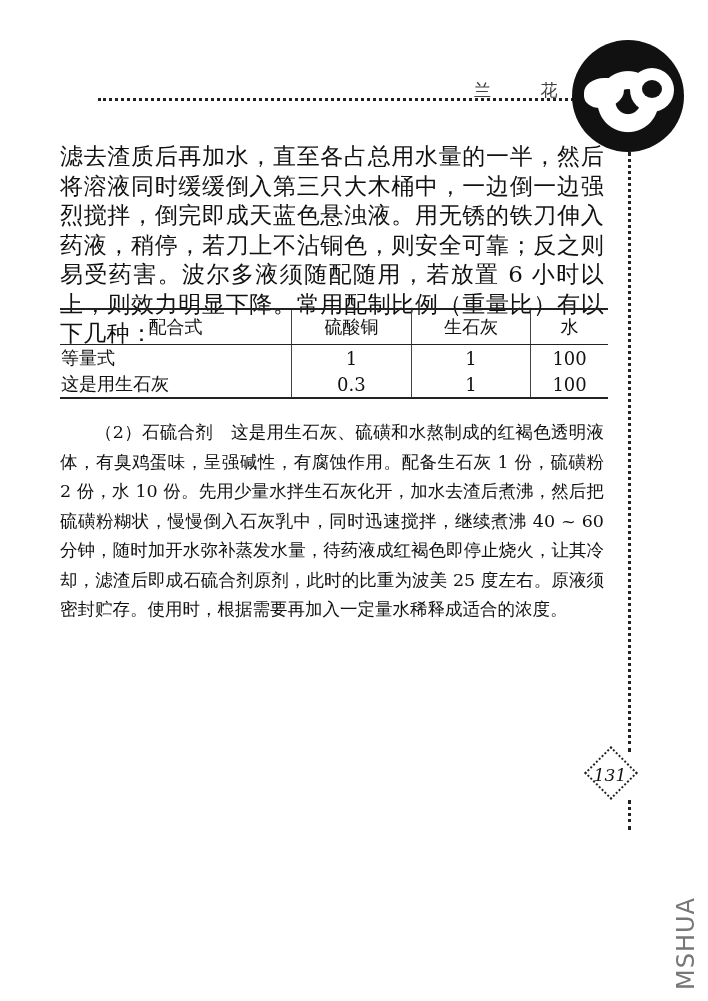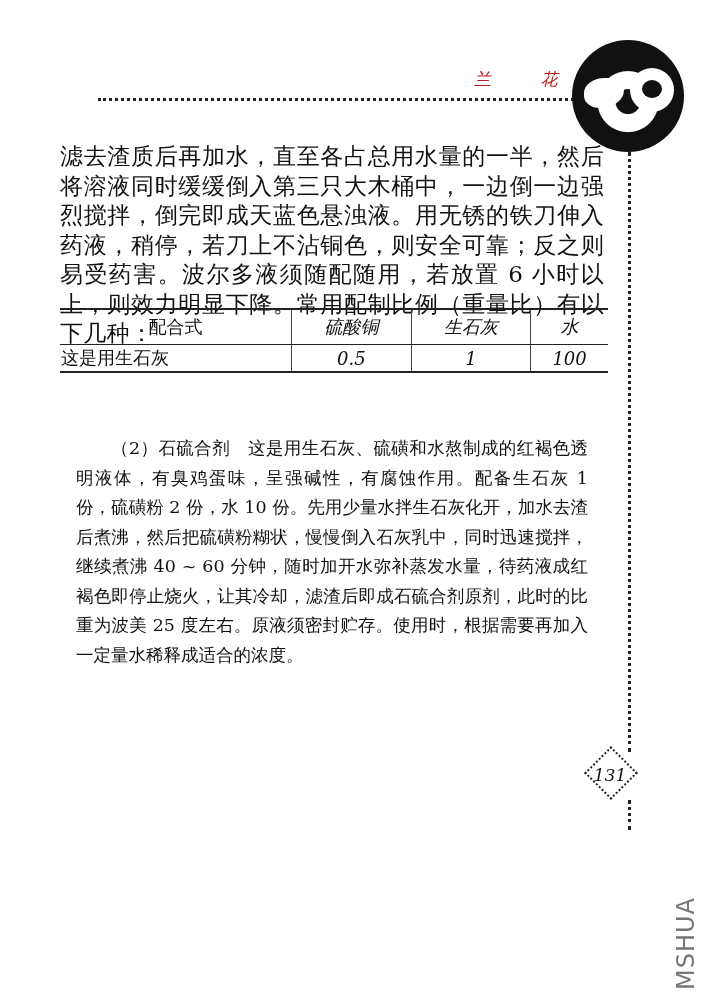--- a/index.html
+++ b/index.html
@@ -1,22 +1,22 @@
 <!DOCTYPE html>
 <html><head>
 <meta charset="utf-8">
 <style>
   html, body { margin: 0; padding: 0; }
   body {
     width: 708px; height: 1001px; background: #fff; position: relative; overflow: hidden;
     font-family: "DejaVu Serif", "Liberation Serif", serif; color: #111;
   }
   .header-title {
-    position: absolute; left: 474px; top: 68px; font-size: 17px; letter-spacing: 22px;
-    font-style: italic; color: #b91c1c;
+    position: absolute; left: 474px; top: 79px; font-size: 17px; letter-spacing: 22px;
+    color: #404040;
   }
   .header-rule {
     position: absolute; left: 98px; top: 98px; width: 476px; height: 0;
     border-top: 3px dotted #222;
   }
   .flower {
     position: absolute; left: 572px; top: 40px; width: 112px; height: 112px; border-radius: 50%;
     background: radial-gradient(circle at 50% 55%, #111 0 12px, #fff 13px 30px, #111 31px);
     overflow: hidden;
   }
@@ -47,21 +47,21 @@
   .body-text p { margin: 0; }
   .indent { text-indent: 2em; }
   table.mix {
     position: absolute; left: 60px; top: 308px; width: 548px; border-collapse: collapse;
     font-size: 18px;
   }
   table.mix th { font-weight: normal; height: 32px; border-top: 2px solid #222; border-bottom: 1px solid #222; }
   table.mix td { height: 20px; text-align: center; }
   table.mix td:first-child { text-align: left; }
   table.mix tr:last-child td { border-bottom: 2px solid #222; }
-  table.mix th + th, table.mix td + td { border-left: 1px solid #444; font-style: italic; }
+  table.mix th + th, table.mix td + td { border-left: 1px solid #444; }
   .p2 { position: absolute; left: 60px; top: 418px; width: 544px; font-size: 17.5px; line-height: 29.5px; text-align: justify; }
   .watermark {
     position: absolute; left: 672px; top: 880px; font-family: "DejaVu Sans", sans-serif;
     font-size: 24px; color: #777; transform: rotate(-90deg); transform-origin: left top;
     top: 990px; letter-spacing: 1px;
   }
 </style>
 </head>
 <body>
 
@@ -82,30 +82,36 @@
   <thead>
     <tr>
       <th>配合式</th>
       <th>硫酸铜</th>
       <th>生石灰</th>
       <th>水</th>
     </tr>
   </thead>
   <tbody>
     <tr>
+      <td>等量式</td>
+      <td>1</td>
+      <td>1</td>
+      <td>100</td>
+    </tr>
+    <tr>
       <td>这是用生石灰</td>
-      <td>0.5</td>
+      <td>0.3</td>
       <td>1</td>
       <td>100</td>
     </tr>
   </tbody>
 </table>
 
 <div class="p2">
-  <p class="indent" style="margin:16px">（2）石硫合剂　这是用生石灰、硫磺和水熬制成的红褐色透明液体，有臭鸡蛋味，呈强碱性，有腐蚀作用。配备生石灰 1 份，硫磺粉 2 份，水 10 份。先用少量水拌生石灰化开，加水去渣后煮沸，然后把硫磺粉糊状，慢慢倒入石灰乳中，同时迅速搅拌，继续煮沸 40 ~ 60 分钟，随时加开水弥补蒸发水量，待药液成红褐色即停止烧火，让其冷却，滤渣后即成石硫合剂原剂，此时的比重为波美 25 度左右。原液须密封贮存。使用时，根据需要再加入一定量水稀释成适合的浓度。</p>
+  <p class="indent" style="margin:0">（2）石硫合剂　这是用生石灰、硫磺和水熬制成的红褐色透明液体，有臭鸡蛋味，呈强碱性，有腐蚀作用。配备生石灰 1 份，硫磺粉 2 份，水 10 份。先用少量水拌生石灰化开，加水去渣后煮沸，然后把硫磺粉糊状，慢慢倒入石灰乳中，同时迅速搅拌，继续煮沸 40 ~ 60 分钟，随时加开水弥补蒸发水量，待药液成红褐色即停止烧火，让其冷却，滤渣后即成石硫合剂原剂，此时的比重为波美 25 度左右。原液须密封贮存。使用时，根据需要再加入一定量水稀释成适合的浓度。</p>
 </div>
 
 <div class="pagenum">
   <div class="diamond"></div>
   <span>131</span>
 </div>
 <div class="vrule2"></div>
 
 <div class="watermark">MSHUA</div>
 

